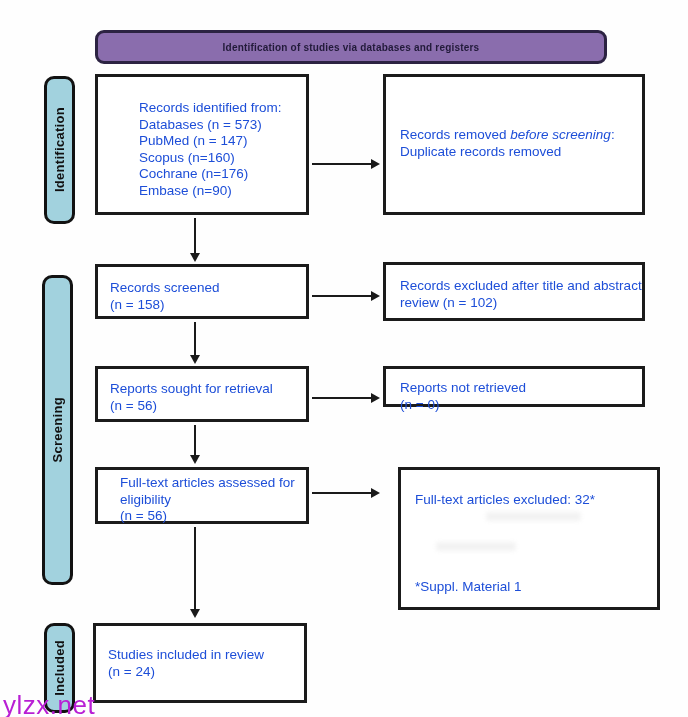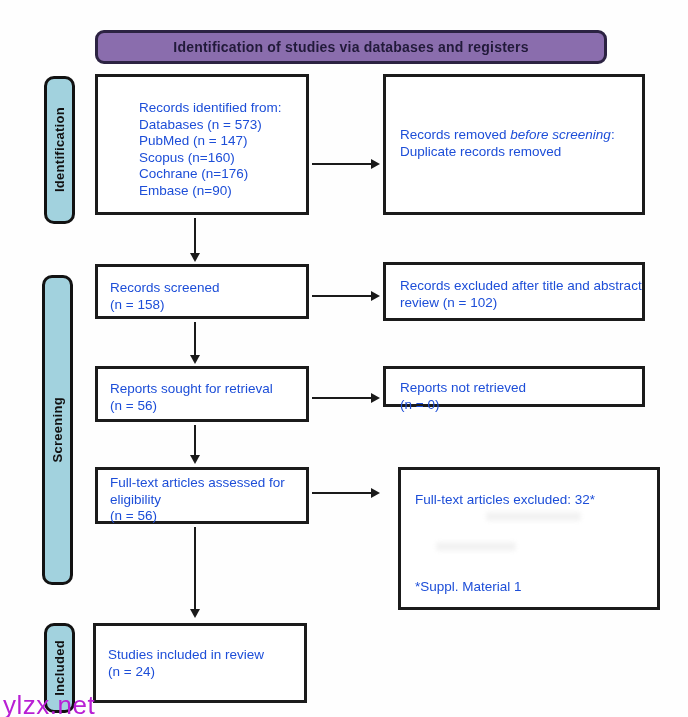--- a/index.html
+++ b/index.html
@@ -5,21 +5,21 @@
   html,body{margin:0;padding:0;background:#fff;}
   #canvas{
     position:relative;width:688px;height:717px;background:#fefefe;
     font-family:"Liberation Sans","DejaVu Sans",sans-serif;
     color:#2b2b2b;overflow:hidden;
   }
   .hdr{
     position:absolute;left:95px;top:30px;width:506px;height:28px;
     background:#8a6dad;border:3px solid #2c2342;border-radius:9px;
     display:flex;align-items:center;justify-content:center;
-    font-weight:bold;font-size:14px;color:#221a3a;letter-spacing:.2px;
+    font-weight:bold;font-size:10px;color:#221a3a;letter-spacing:.2px;
   }
   .tab{
     position:absolute;background:#a2d2de;border:3px solid #121212;border-radius:10px;
     display:flex;align-items:center;justify-content:center;
   }
   .tab span{
     writing-mode:vertical-rl;transform:rotate(180deg);
     font-weight:bold;font-size:13px;color:#111;white-space:nowrap;letter-spacing:.3px;
   }
   .box{
@@ -109,21 +109,21 @@
   </div>
 
   <div class="box" style="left:383px;top:366px;width:262px;height:41px;">
     <div class="pad" style="left:14px;top:11px;">
       <div>Reports not retrieved</div>
       <div>(n = 0)</div>
     </div>
   </div>
 
   <div class="box" style="left:95px;top:467px;width:214px;height:57px;">
-    <div class="pad" style="left:12px;top:5px;">
+    <div class="pad" style="left:22px;top:5px;">
       <div>Full-text articles assessed for</div>
       <div>eligibility</div>
       <div>(n = 56)</div>
     </div>
   </div>
 
   <div class="box" style="left:398px;top:467px;width:262px;height:143px;">
     <div class="pad" style="left:14px;top:22px;">Full-text articles excluded: 32*</div>
     <div class="smudge" style="left:85px;top:42px;width:95px;height:9px;"></div>
     <div class="smudge" style="left:35px;top:72px;width:80px;height:9px;"></div>

